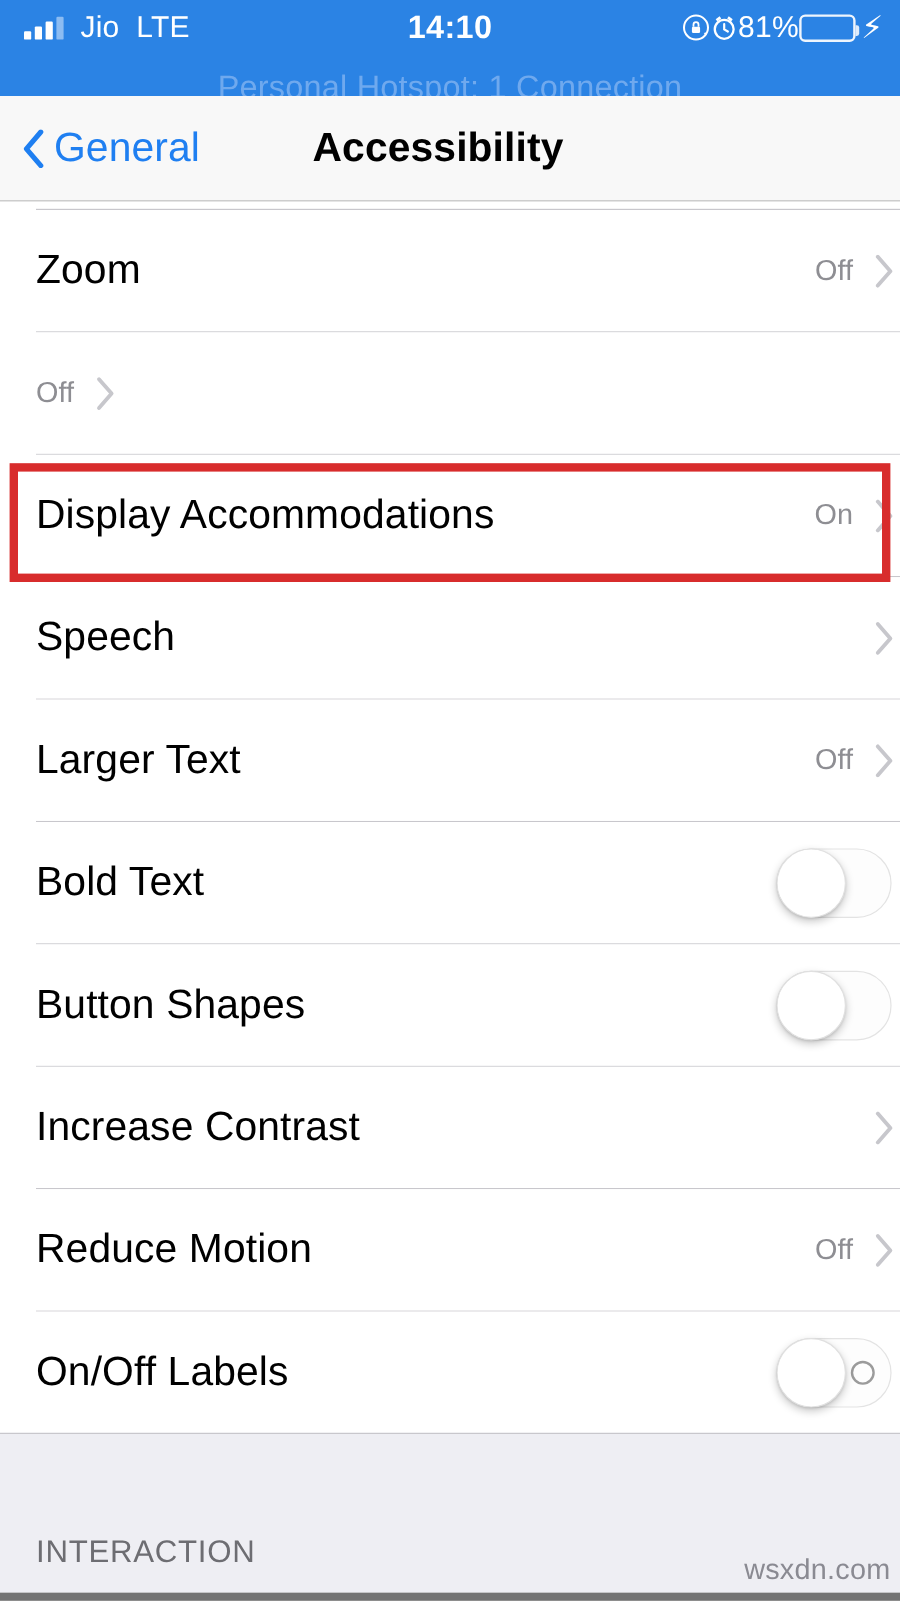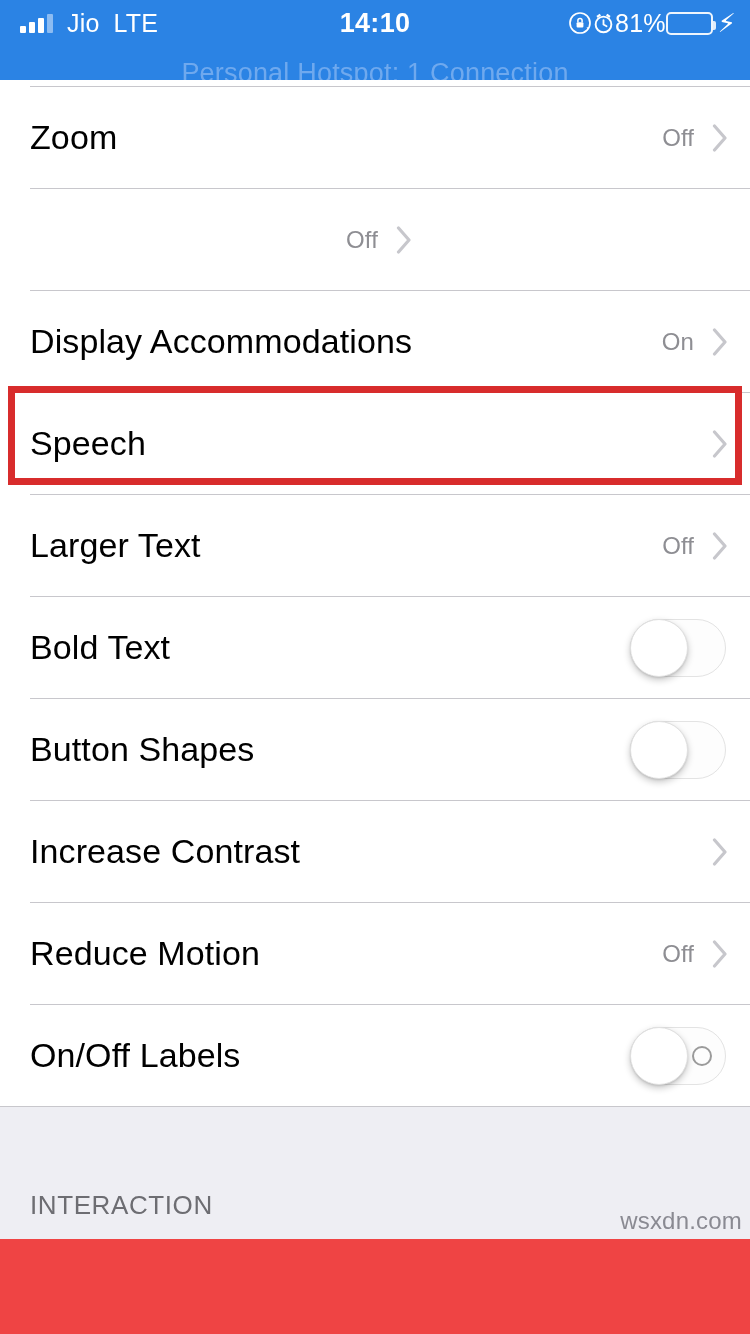--- a/index.html
+++ b/index.html
@@ -11,21 +11,21 @@
     width: 750px;
     height: 1334px;
     overflow: hidden;
     font-family: "Liberation Sans", "DejaVu Sans", sans-serif;
     -webkit-font-smoothing: antialiased;
   }
   .screen {
     position: relative;
     width: 750px;
     height: 1334px;
-    background: #ef4444;
+    background: #737373;
     overflow: hidden;
   }
 
   
   .statusbar {
     position: relative;
     height: 80px;
     background: #2b83e4;
     color: #ffffff;
     box-sizing: border-box;
@@ -204,25 +204,24 @@
   }
   .group {
     background: #ffffff;
   }
   .row {
     position: relative;
     height: 101px;
     display: flex;
     align-items: center;
     padding-left: 30px;
-    padding-right: 22px;
+    padding-right: 5px;
     box-sizing: border-box;
     background: #ffffff;
     cursor: pointer;
-    justify-content: center;
   }
   .row-label {
     font-size: 34px;
     color: #000000;
     letter-spacing: 0.1px;
     flex: 1;
   }
   .row-value {
     font-size: 24px;
     color: #8e8e93;
@@ -358,20 +357,31 @@
           <span class="fill"></span>
           <span class="cap"></span>
         </span>
         <span class="bolt">⚡︎</span>
       </div>
     </div>
 
     <div class="hotspot-banner">Personal Hotspot: 1 Connection</div>
   </div>
 
+  <div class="navbar">
+    <div class="nav-back">
+      <span>
+        <svg class="chev-back" viewBox="0 0 19 32" aria-hidden="true">
+          <path d="M16 2L4 16l12 14" fill="none" stroke="#1f7ff1" stroke-width="4.2" stroke-linecap="round" stroke-linejoin="round"></path>
+        </svg>
+      </span>
+      <span class="nav-back-label">General</span>
+    </div>
+    <div class="nav-title">Accessibility</div>
+  </div>
 
   <div class="scroll-area">
 
     <div class="gap-top"></div>
     <div class="cut-separator"></div>
 
     <div class="group">
 
       <div class="row">
         <span class="row-label">Zoom</span>

